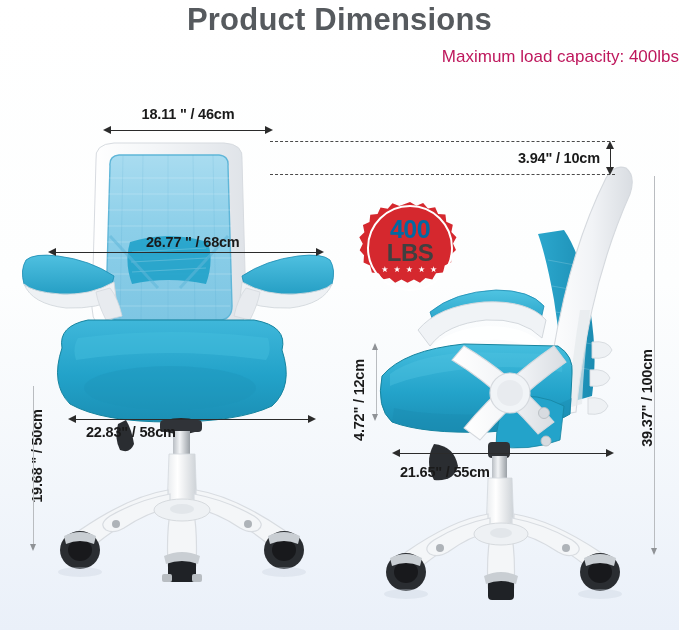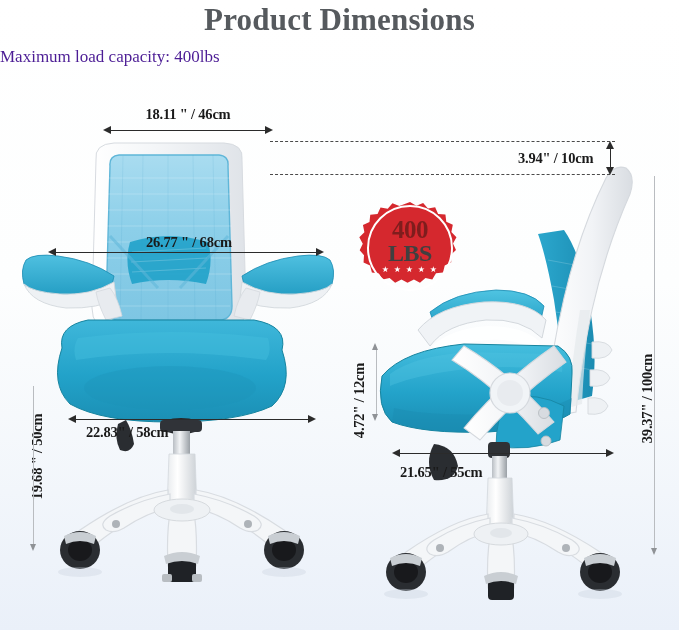--- a/index.html
+++ b/index.html
@@ -2,31 +2,31 @@
 <html><head>
 <meta charset="utf-8">
 <style>
   html,body{margin:0;padding:0;}
   body{
     width:679px;height:630px;overflow:hidden;
     font-family:"Liberation Sans","DejaVu Sans",sans-serif;
     background:linear-gradient(180deg,#ffffff 0%,#fdfefe 45%,#f2f6fb 78%,#eaf0f9 100%);
     position:relative;
   }
-  .stage{position:absolute;inset:0;font-family:Liberation Serif, serif;}
+  .stage{position:absolute;inset:0;}
   .abs{position:absolute;}
 
   
   #page-title{
     left:0;right:0;top:2px;text-align:center;
     font-size:31px;font-weight:bold;color:#565a5e;letter-spacing:.2px;
   }
   #page-subtitle{
-    left:0;right:0;top:47px;text-align:left;
-    font-size:17px;color:#4c1d95;font-weight:normal;
+    left:0;right:0;top:47px;text-align:right;
+    font-size:17px;color:#be185d;font-weight:normal;
   }
 
   
   .dim-label{
     font-size:14.5px;font-weight:bold;color:#1a1a1a;
     white-space:nowrap;letter-spacing:-0.2px;
   }
   .dim-label.rot{transform-origin:center center;transform:rotate(-90deg);}
 
   
@@ -46,21 +46,21 @@
   #load-badge{
     left:360px;top:198px;width:100px;height:100px;
   }
   .badge-inner{
     position:absolute;left:7px;top:7px;right:7px;bottom:7px;
     border-radius:50%;border:2px solid #ffffff;
     display:flex;flex-direction:column;align-items:center;justify-content:center;
     box-sizing:border-box;
   }
   #badge-value{
-    color:#7f1d1d;font-size:25px;font-weight:bold;line-height:.95;letter-spacing:-0.5px;
+    color:#0369a1;font-size:25px;font-weight:bold;line-height:.95;letter-spacing:-0.5px;
     margin-top:-4px;
   }
   #badge-unit{
     color:#404040;font-size:24px;font-weight:bold;line-height:1;letter-spacing:-0.5px;
   }
   #badge-stars{
     margin-top:1px;font-size:8px;color:#fff;letter-spacing:1.4px;line-height:1;
   }
 
   

